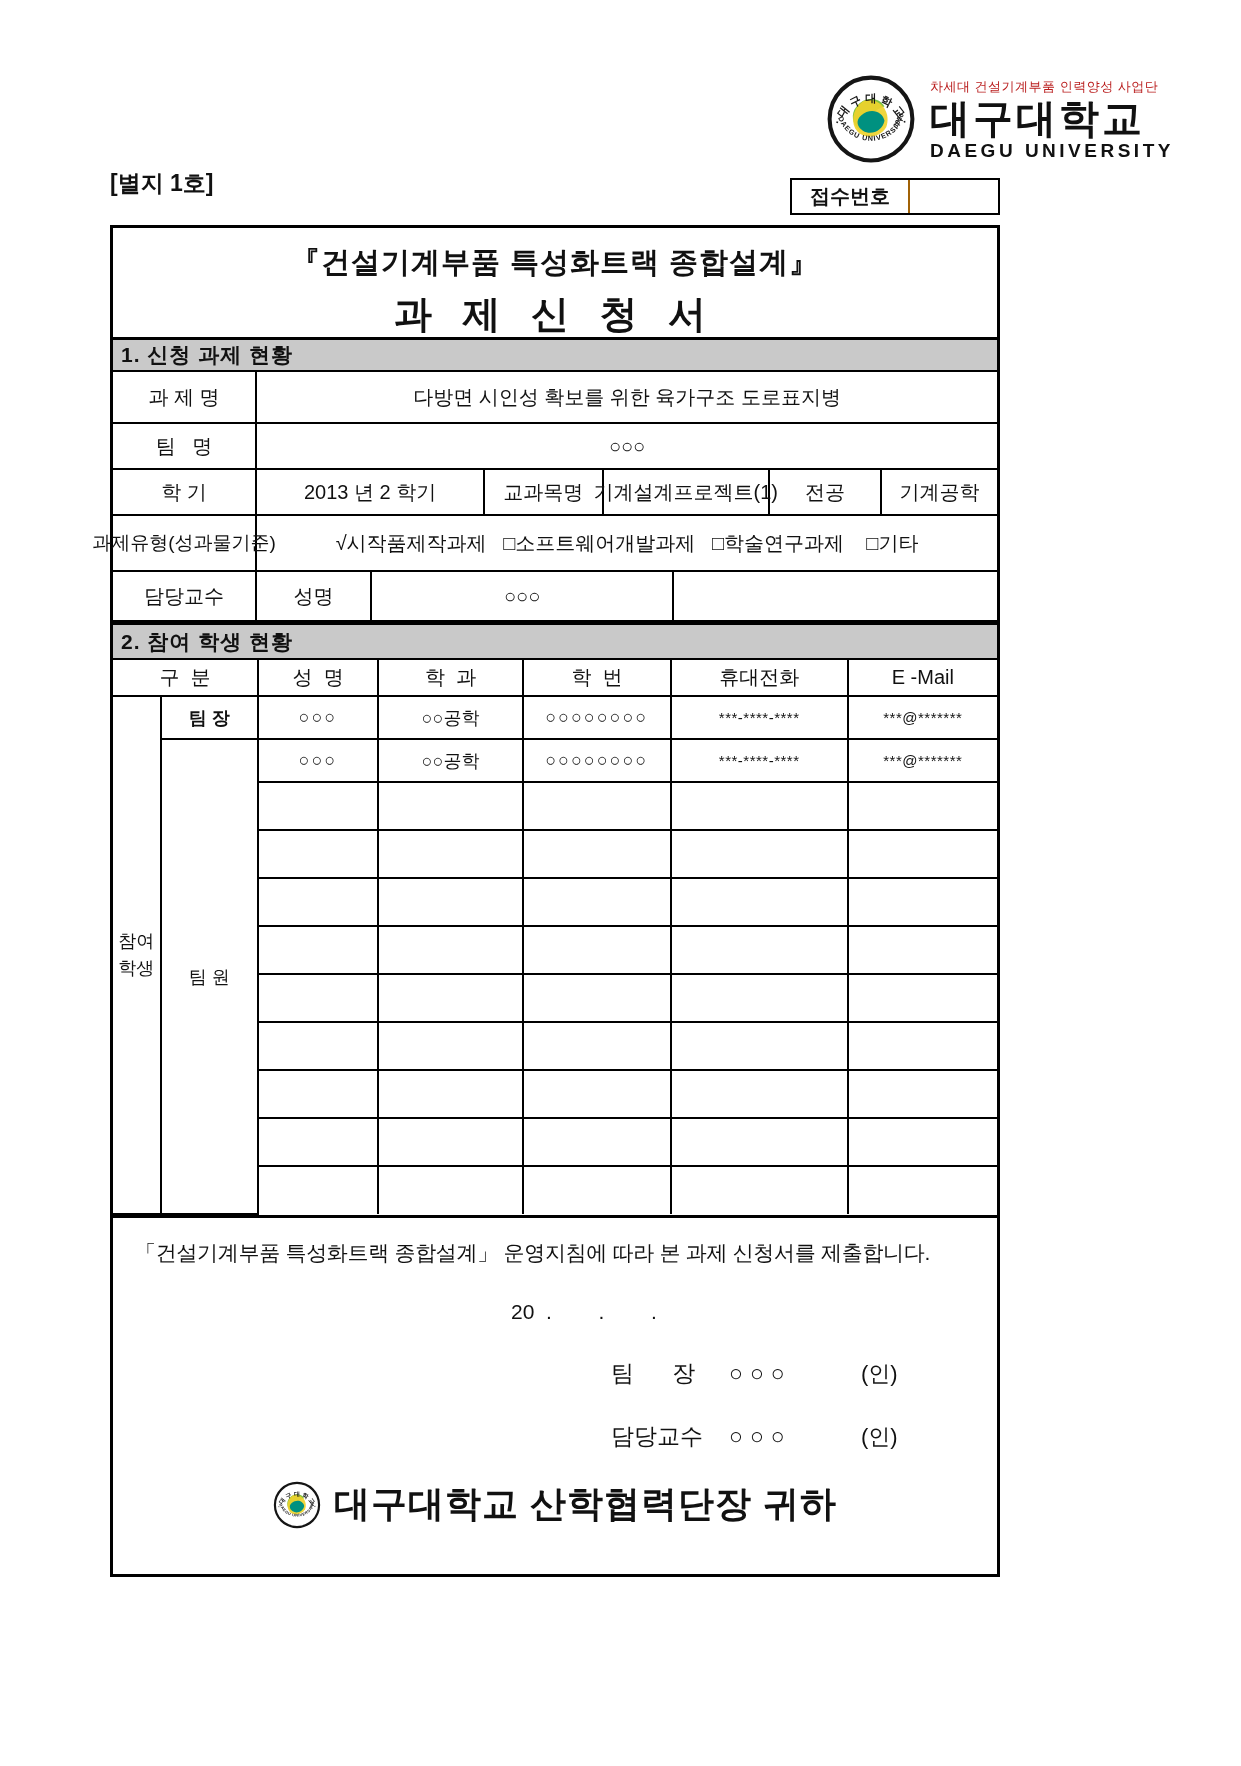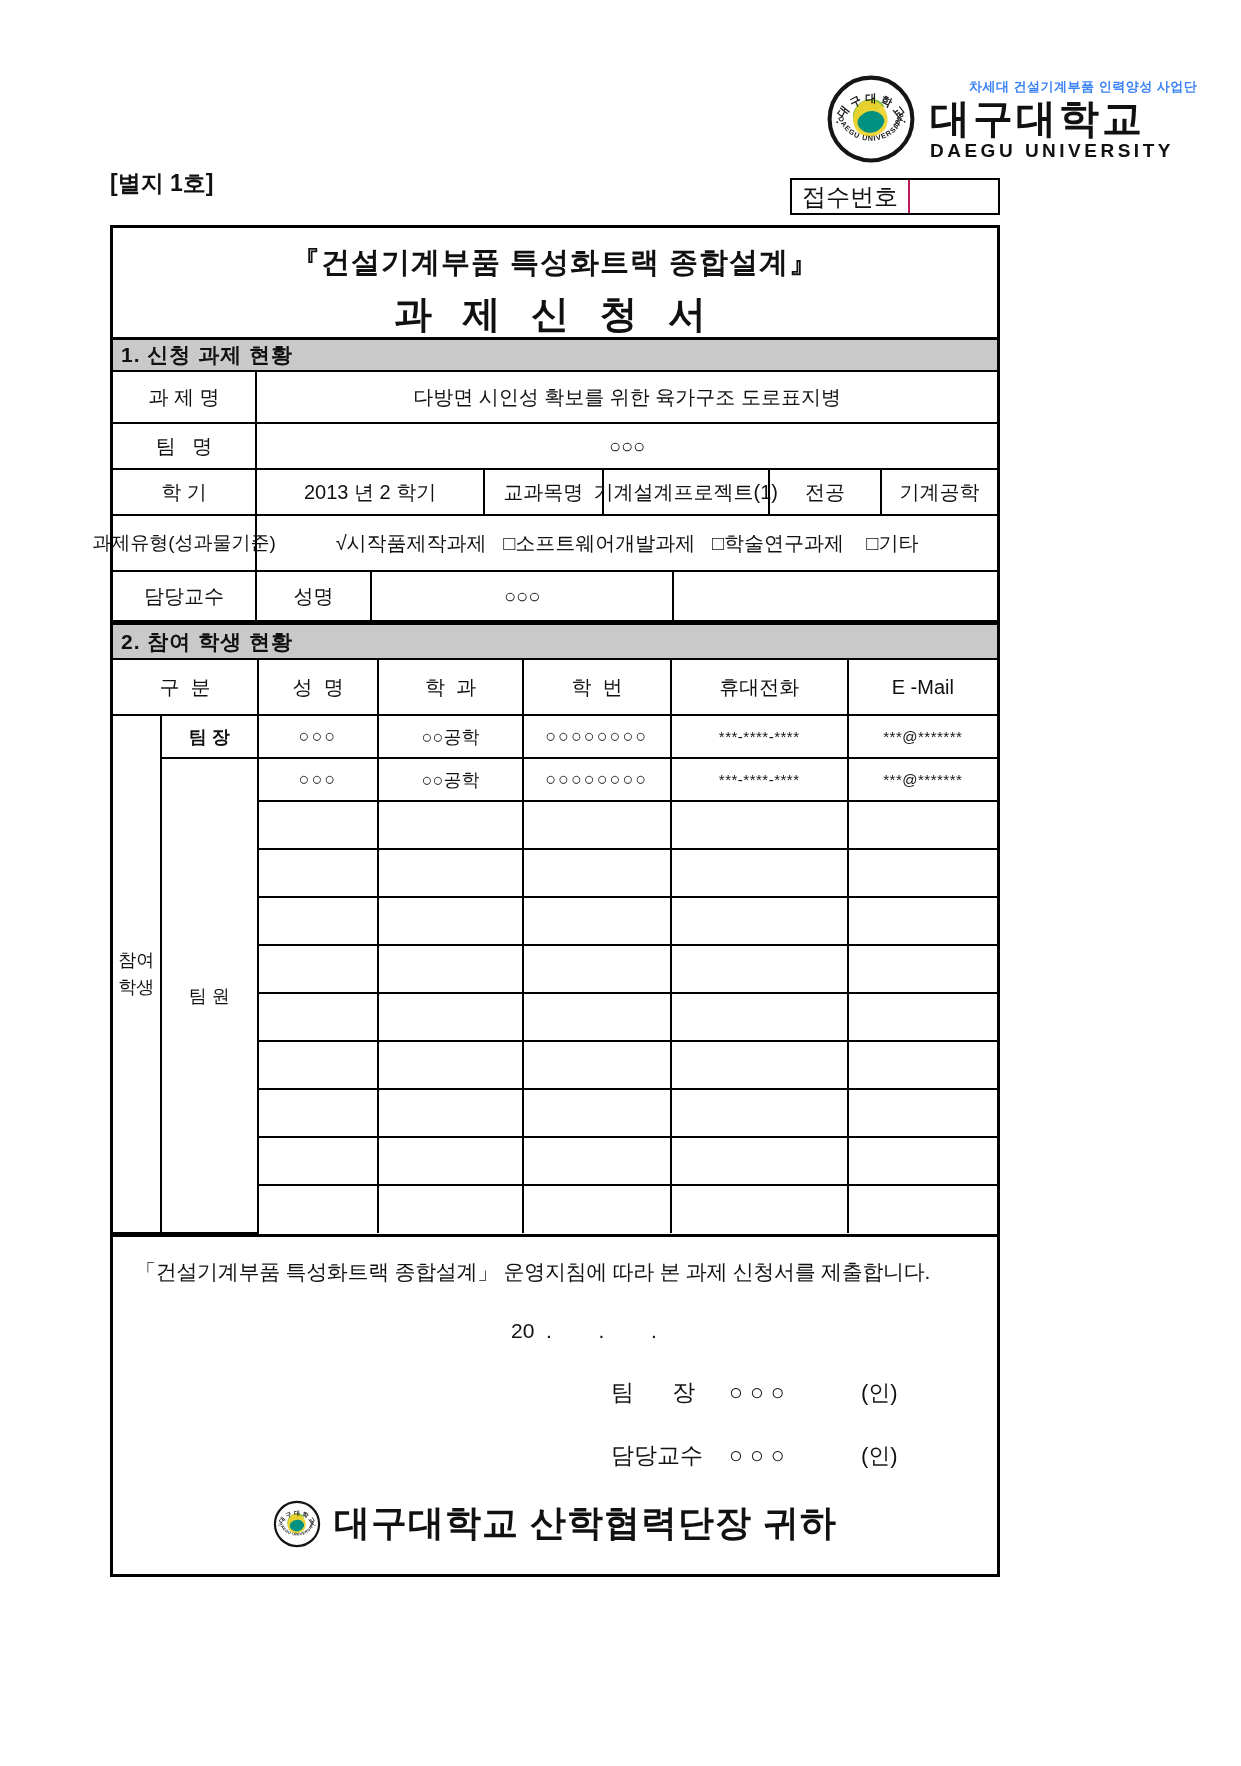--- a/index.html
+++ b/index.html
@@ -3,28 +3,28 @@
 <meta charset="utf-8">
 <style>
   * { box-sizing: border-box; margin: 0; padding: 0; }
   body { background: #fff; font-family: "Liberation Sans", "DejaVu Sans", sans-serif; color: #111; }
   .page { position: relative; width: 1241px; height: 1766px; background: #fff; overflow: hidden; }
 
   
   .logo-block { position: absolute; left: 826px; top: 74px; display: flex; align-items: flex-start; gap: 14px; }
   .seal { width: 90px; height: 90px; }
   .logo-text { display: flex; flex-direction: column; padding-top: 4px; }
-  .logo-tagline { color: #3b82f6; font-size: 13px; font-weight: bold; letter-spacing: 0.5px; white-space: pre; margin-left: 39px; }
+  .logo-tagline { color: #b91c1c; font-size: 13px; font-weight: normal; letter-spacing: 0.5px; white-space: pre; }
   .logo-kr { font-size: 40px; font-weight: bold; letter-spacing: 3px; line-height: 1.05; margin-top: 1px; }
   .logo-en { font-size: 19px; font-weight: bold; letter-spacing: 3.5px; margin-top: 1px; }
 
   .form-ref { position: absolute; left: 110px; top: 168px; font-size: 23px; font-weight: bold; }
 
   .receipt-box { position: absolute; left: 790px; top: 178px; width: 210px; height: 37px; border: 2px solid #000; display: flex; }
-  .receipt-label { width: 118px; border-right: 2px solid #be185d; display: flex; align-items: center; justify-content: center; font-size: 24px; font-weight: normal; }
+  .receipt-label { width: 118px; border-right: 2px solid #a16207; display: flex; align-items: center; justify-content: center; font-size: 20px; font-weight: bold; }
   .receipt-value { flex: 1; }
 
   
   .main-box { position: absolute; left: 110px; top: 225px; width: 890px; height: 1352px; border: 3px solid #000; background: #fff; }
 
   .title-block { height: 109px; text-align: center; padding-top: 15px; }
   .title-line1 { font-size: 29px; font-weight: bold; letter-spacing: 1px; }
   .title-line2 { font-size: 38px; font-weight: bold; letter-spacing: 10px; margin-top: 6px; }
 
   .sec-head { background: #c9c9c9; border-top: 3px solid #000; border-bottom: 2px solid #000; display: flex; align-items: center; padding-left: 8px; font-size: 21px; font-weight: bold; letter-spacing: 1px; }
@@ -45,21 +45,21 @@
   .w-sem1 { width: 25.8%; } .w-sem2 { width: 13.4%; } .w-sem3 { width: 18.8%; } .w-sem4 { width: 12.7%; } .w-sem5 { width: 13%; }
   .w-p1 { width: 13%; } .w-p2 { width: 34.2%; } .w-p3 { width: 36.5%; }
 
   
   table.t2 { width: 100%; border-collapse: collapse; table-layout: fixed; }
   .t2 th, .t2 td { border: 2px solid #000; text-align: center; vertical-align: middle; font-weight: normal; }
   .t2 tr > *:first-child { border-left: none; }
   .t2 tr > *:last-child { border-right: none; }
   .t2 tr.hrow > * { border-top: none; }
   .t2 tr:last-child > * { border-bottom: none; }
-  .t2 th { font-size: 20px; white-space: pre; height: 55px; border-radius: 10px; }
+  .t2 th { font-size: 20px; white-space: pre; height: 36px; border-radius: 10px; }
   .t2 td { font-size: 18px; }
   .t2 tr.drow { height: 43px; }
   .t2 tr.erow { height: 48px; }
   .t2 .stars { font-size: 15px; letter-spacing: 0.5px; }
   .t2 .circ { letter-spacing: 2px; }
   .grp-cell { font-size: 20px; line-height: 1.5; }
   .role-cell { font-size: 20px; }
   .role-cell.bold { font-weight: bold; }
 
   

